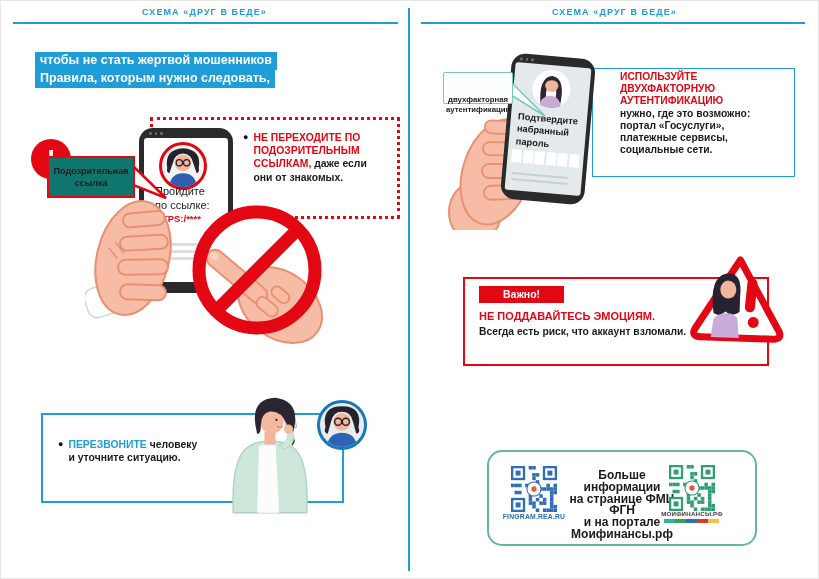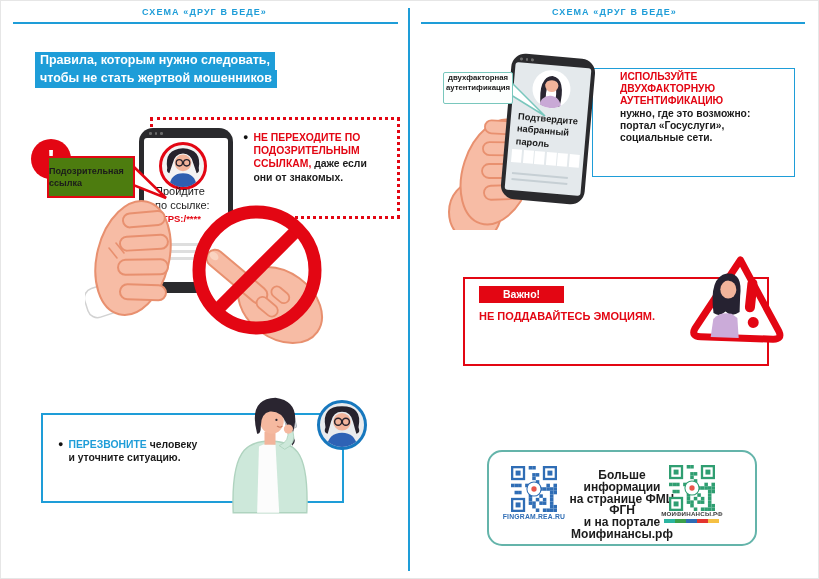--- a/index.html
+++ b/index.html
@@ -17,21 +17,21 @@
   .dotted-box{border:3px dotted #E30613;}
   .bullet-row{display:flex;}
   .bullet{font-size:9px;line-height:13px;margin-right:5px;color:#111;}
   .warn-text{font-size:10.4px;font-weight:bold;line-height:13.2px;color:#1b1b1b;}
   .red-t{color:#E30613;}
   .blue-t{color:#1E9DD8;}
   
   .alert-circle{width:40px;height:40px;border-radius:50%;background:#E30613;color:#fff;
                 font-size:26px;font-weight:bold;text-align:center;line-height:40px;}
   
-  .callout-red{background:#4d7c0f;border:2.5px solid #E30613;
+  .callout-red{background:#0f766e;border:2.5px solid #E30613;text-align:center;
                font-size:9px;font-weight:bold;color:#1b1b1b;line-height:11.5px;box-sizing:border-box;}
   .callout-teal{background:#fdfffe;border:1.5px solid #79C7BD;border-radius:2px;text-align:center;
                 font-size:7.8px;font-weight:bold;color:#1b1b1b;line-height:10px;box-sizing:border-box;}
   
   .phone{background:#2a2a2d;border-radius:14px;}
   .screen{position:absolute;background:#fff;border-radius:3px;}
   .speaker-dots{position:absolute;display:flex;gap:3px;}
   .speaker-dots i{width:2.5px;height:2.5px;border-radius:50%;background:#6b6b6b;}
   .avatar-ring{position:absolute;border-radius:50%;overflow:hidden;background:#f3f3f3;}
   .phone-msg{font-size:11px;color:#1c1c1c;line-height:14px;}
@@ -61,22 +61,22 @@
 <body>
 
 <div class="page">
 
   <div class="abs divider" style="left:408px;top:8px;height:563px;"></div>
 
   <div class="abs hdr" style="left:0;top:7px;">СХЕМА «ДРУГ В БЕДЕ»</div>
   <div class="abs hdr-rule" style="left:13px;top:22px;width:385px;"></div>
 
   <div class="abs" style="left:35px;top:52px;">
+    <span class="banner-line">чтобы не стать жертвой мошенников</span>
     <span class="banner-line">Правила, которым нужно следовать,</span>
-    <span class="banner-line">чтобы не стать жертвой мошенников</span>
   </div>
 
   <div class="abs dotted-box" style="left:150px;top:117px;width:244px;height:96px;z-index:1;"></div>
   <div class="abs bullet-row" style="left:243px;top:131px;width:130px;z-index:2;">
     <span class="bullet">●</span>
     <div class="warn-text" style="width:114px;">
       <span class="red-t">НЕ ПЕРЕХОДИТЕ ПО ПОДОЗРИТЕЛЬНЫМ ССЫЛКАМ,</span><span> даже если они от знакомых.</span>
     </div>
   </div>
 
@@ -174,20 +174,21 @@
   <div class="abs hdr" style="left:410px;top:7px;">СХЕМА «ДРУГ В БЕДЕ»</div>
   <div class="abs hdr-rule" style="left:421px;top:22px;width:384px;"></div>
 
   <div class="abs blue-box-thin" style="left:592px;top:68px;width:203px;height:109px;z-index:1;"></div>
   <div class="abs" style="left:620px;top:71px;width:172px;z-index:1;">
     <div class="advice-hl">ИСПОЛЬЗУЙТЕ</div>
     <div class="advice-hl">ДВУХФАКТОРНУЮ</div>
     <div class="advice-hl">АУТЕНТИФИКАЦИЮ</div>
     <div class="advice-line">нужно, где это возможно:</div>
     <div class="advice-line">портал «Госуслуги»,</div>
+    <div class="advice-line">платежные сервисы,</div>
     <div class="advice-line">социальные сети.</div>
   </div>
 
   <svg class="abs" style="left:445px;top:80px;z-index:2;" width="110" height="150" viewBox="0 0 110 150">
     <ellipse cx="30" cy="132" rx="26" ry="30" fill="#F7BCA5" stroke="#E8906F" stroke-width="2"></ellipse>
     <ellipse cx="52" cy="92" rx="34" ry="54" transform="rotate(18 52 92)" fill="#F7BCA5" stroke="#E8906F" stroke-width="2"></ellipse>
     <rect x="42" y="12" width="26" height="12" rx="6" transform="rotate(-35 45 18)" fill="#F7BCA5" stroke="#E8906F" stroke-width="1.8"></rect>
     <rect x="40" y="40" width="48" height="13" rx="6.5" transform="rotate(3 40 46)" fill="#F7BCA5" stroke="#E8906F" stroke-width="1.8"></rect>
     <rect x="38" y="62" width="52" height="13" rx="6.5" transform="rotate(1 38 68)" fill="#F7BCA5" stroke="#E8906F" stroke-width="1.8"></rect>
     <rect x="37" y="84" width="52" height="14" rx="7" fill="#F7BCA5" stroke="#E8906F" stroke-width="1.8"></rect>
@@ -224,28 +225,29 @@
     </div>
     <div style="position:absolute;left:10px;top:119px;width:56px;">
       <div class="gray-bar" style="background:#c6cfd4;height:2px;margin-bottom:3.5px;"></div>
       <div class="gray-bar" style="background:#c6cfd4;height:2px;"></div>
     </div>
   </div>
 
   <svg class="abs" style="left:508px;top:76px;z-index:5;" width="40" height="45" viewBox="0 0 40 45">
     <polygon points="3,6 37,40 3,19" fill="#ffffff" stroke="#79C7BD" stroke-width="1.5"></polygon>
   </svg>
-  <div class="abs callout-teal" style="left:443px;top:72px;width:70px;height:32px;padding-top:0;z-index:5;">
+  <div class="abs callout-teal" style="left:443px;top:72px;width:70px;height:32px;padding-top:22px;z-index:5;">
     <div>двухфакторная</div>
     <div>аутентификация</div>
   </div>
 
   <div class="abs red-box" style="left:463px;top:277px;width:306px;height:89px;z-index:1;"></div>
   <div class="abs imp-badge" style="left:479px;top:286px;z-index:2;">Важно!</div>
   <div class="abs imp-title" style="left:479px;top:310px;z-index:2;">НЕ ПОДДАВАЙТЕСЬ ЭМОЦИЯМ.</div>
+  <div class="abs imp-text" style="left:479px;top:326px;z-index:2;">Всегда есть риск, что аккаунт взломали.</div>
 
   <svg class="abs" style="left:684px;top:252px;z-index:2;" width="110" height="92" viewBox="0 0 110 92">
     <g transform="rotate(2 55 48)">
       <path d="M55,8 L96,78 Q100,86 90,86 L18,86 Q8,86 12,78 Z" fill="#ffffff" stroke="#E30613" stroke-width="7" stroke-linejoin="round"></path>
       <path d="M30,62 Q24,26 42,22 Q58,20 56,44 L56,60 Q48,66 42,60 Q36,66 30,62 Z" fill="#262231"></path>
       <ellipse cx="44" cy="38" rx="8" ry="9" fill="#F2B49B"></ellipse>
       <path d="M34,32 Q34,22 44,23 Q54,25 54,36 L50,30 Q46,25 38,29 Z" fill="#262231"></path>
       <path d="M28,86 L30,68 Q36,60 48,62 L54,66 L56,86 Z" fill="#CBABD9"></path>
       <rect x="62" y="26" width="10" height="34" rx="5" transform="rotate(4 67 43)" fill="#E30613"></rect>
       <circle cx="70" cy="70" r="5.5" fill="#E30613"></circle>

